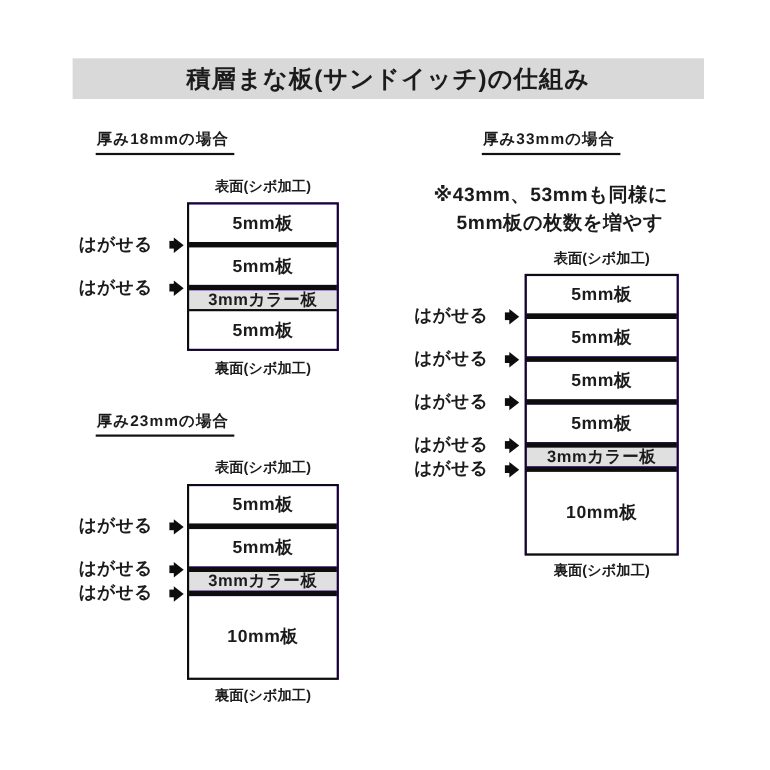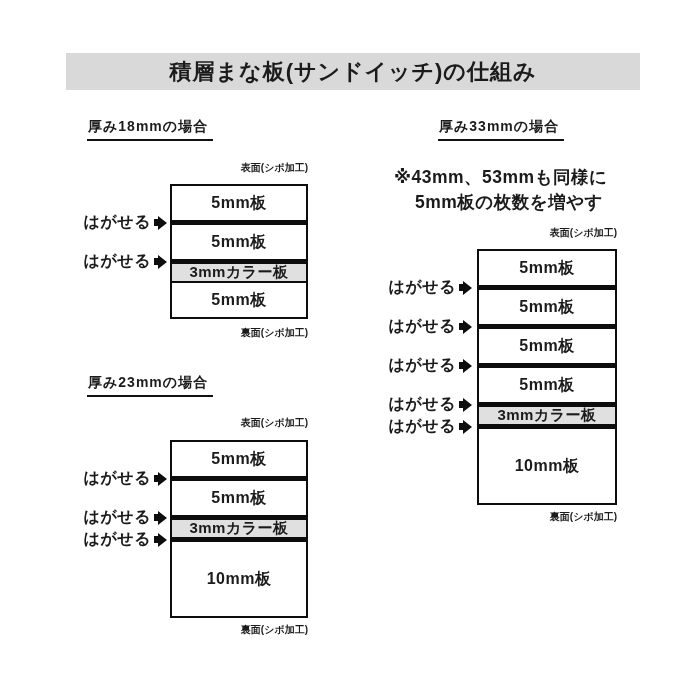--- a/index.html
+++ b/index.html
@@ -13,31 +13,31 @@
 
   
   .diagram{position:absolute;inset:0;pointer-events:none;}
 
   .heading{position:absolute;margin:0;font-size:14px;font-weight:700;letter-spacing:1px;
     border-bottom:2.5px solid #111;padding:0 5px 3px 1px;display:inline-block;}
 
   .note{position:absolute;font-size:17.5px;font-weight:700;line-height:1.45;letter-spacing:0.5px;}
   .note .line2{padding-left:21px;}
 
-  .surface-label{position:absolute;font-size:10px;font-weight:700;text-align:right;}
+  .surface-label{position:absolute;font-size:13px;font-weight:700;text-align:center;}
 
   .box{position:absolute;border:2px solid #0d0d0d;background:#6d28d9;box-sizing:border-box;}
   .layer{display:flex;align-items:center;justify-content:center;
     font-size:16px;font-weight:700;background:#ffffff;letter-spacing:0.5px;}
   .layer.gray{background:#e0e0e0;font-size:15px;text-align:right;}
   .divider{width:100%;background:#0d0d0d;}
   .divider.thick{height:5px;}
   .divider.thin{height:2px;}
 
-  .peel{position:absolute;height:22px;display:flex;align-items:center;gap:3px;
+  .peel{position:absolute;height:22px;display:flex;align-items:center;gap:15px;
     font-size:16px;font-weight:700;letter-spacing:0.5px;white-space:nowrap;}
   .peel-arrow{display:flex;align-items:center;}
   .arrow-shaft{width:5px;height:7px;background:#0d0d0d;}
   .arrow-head{width:0;height:0;border-top:7px solid transparent;border-bottom:7px solid transparent;
     border-left:9px solid #0d0d0d;margin-left:-1px;}
 
   
   .d0 .heading{left:87px;top:118px;}
   .d0 .front-label{left:170px;top:161px;width:138px;}
   .d0 .box{left:170px;top:184px;width:138px;}

